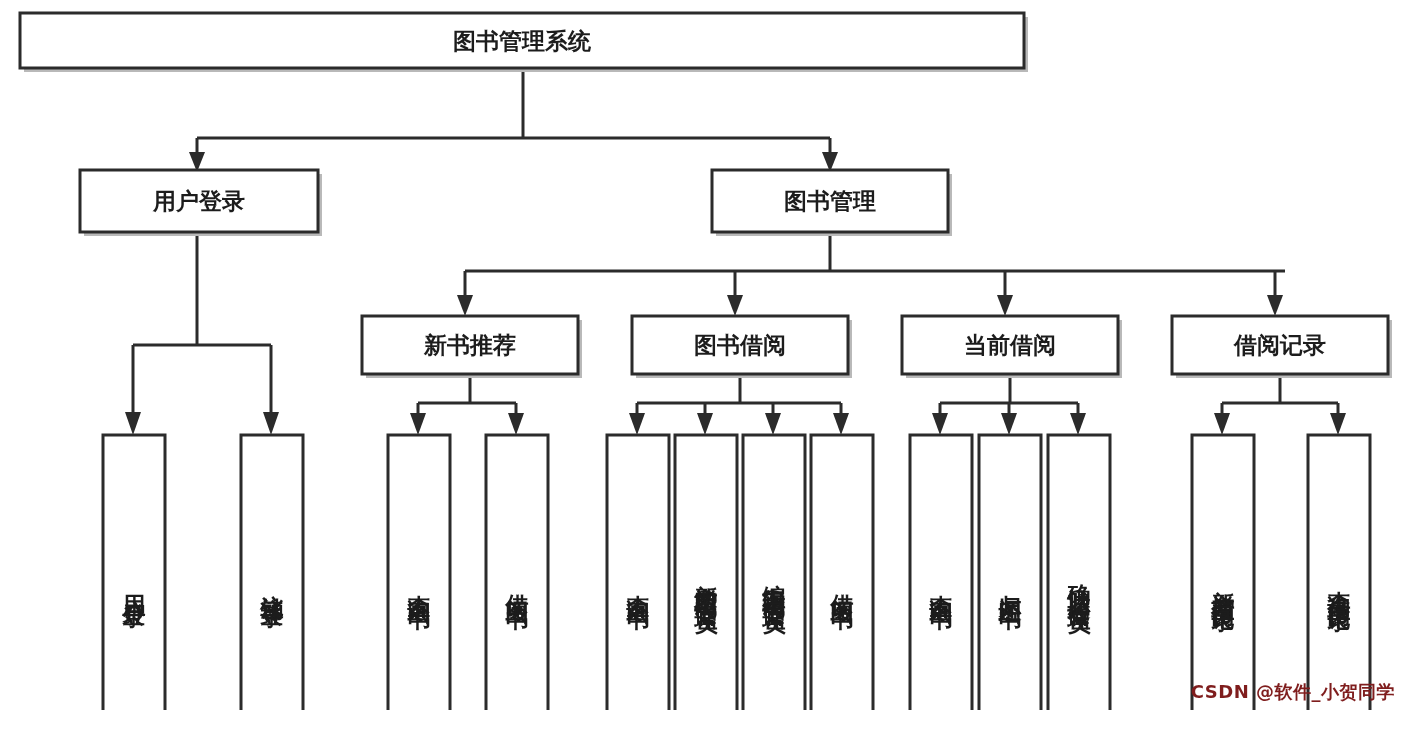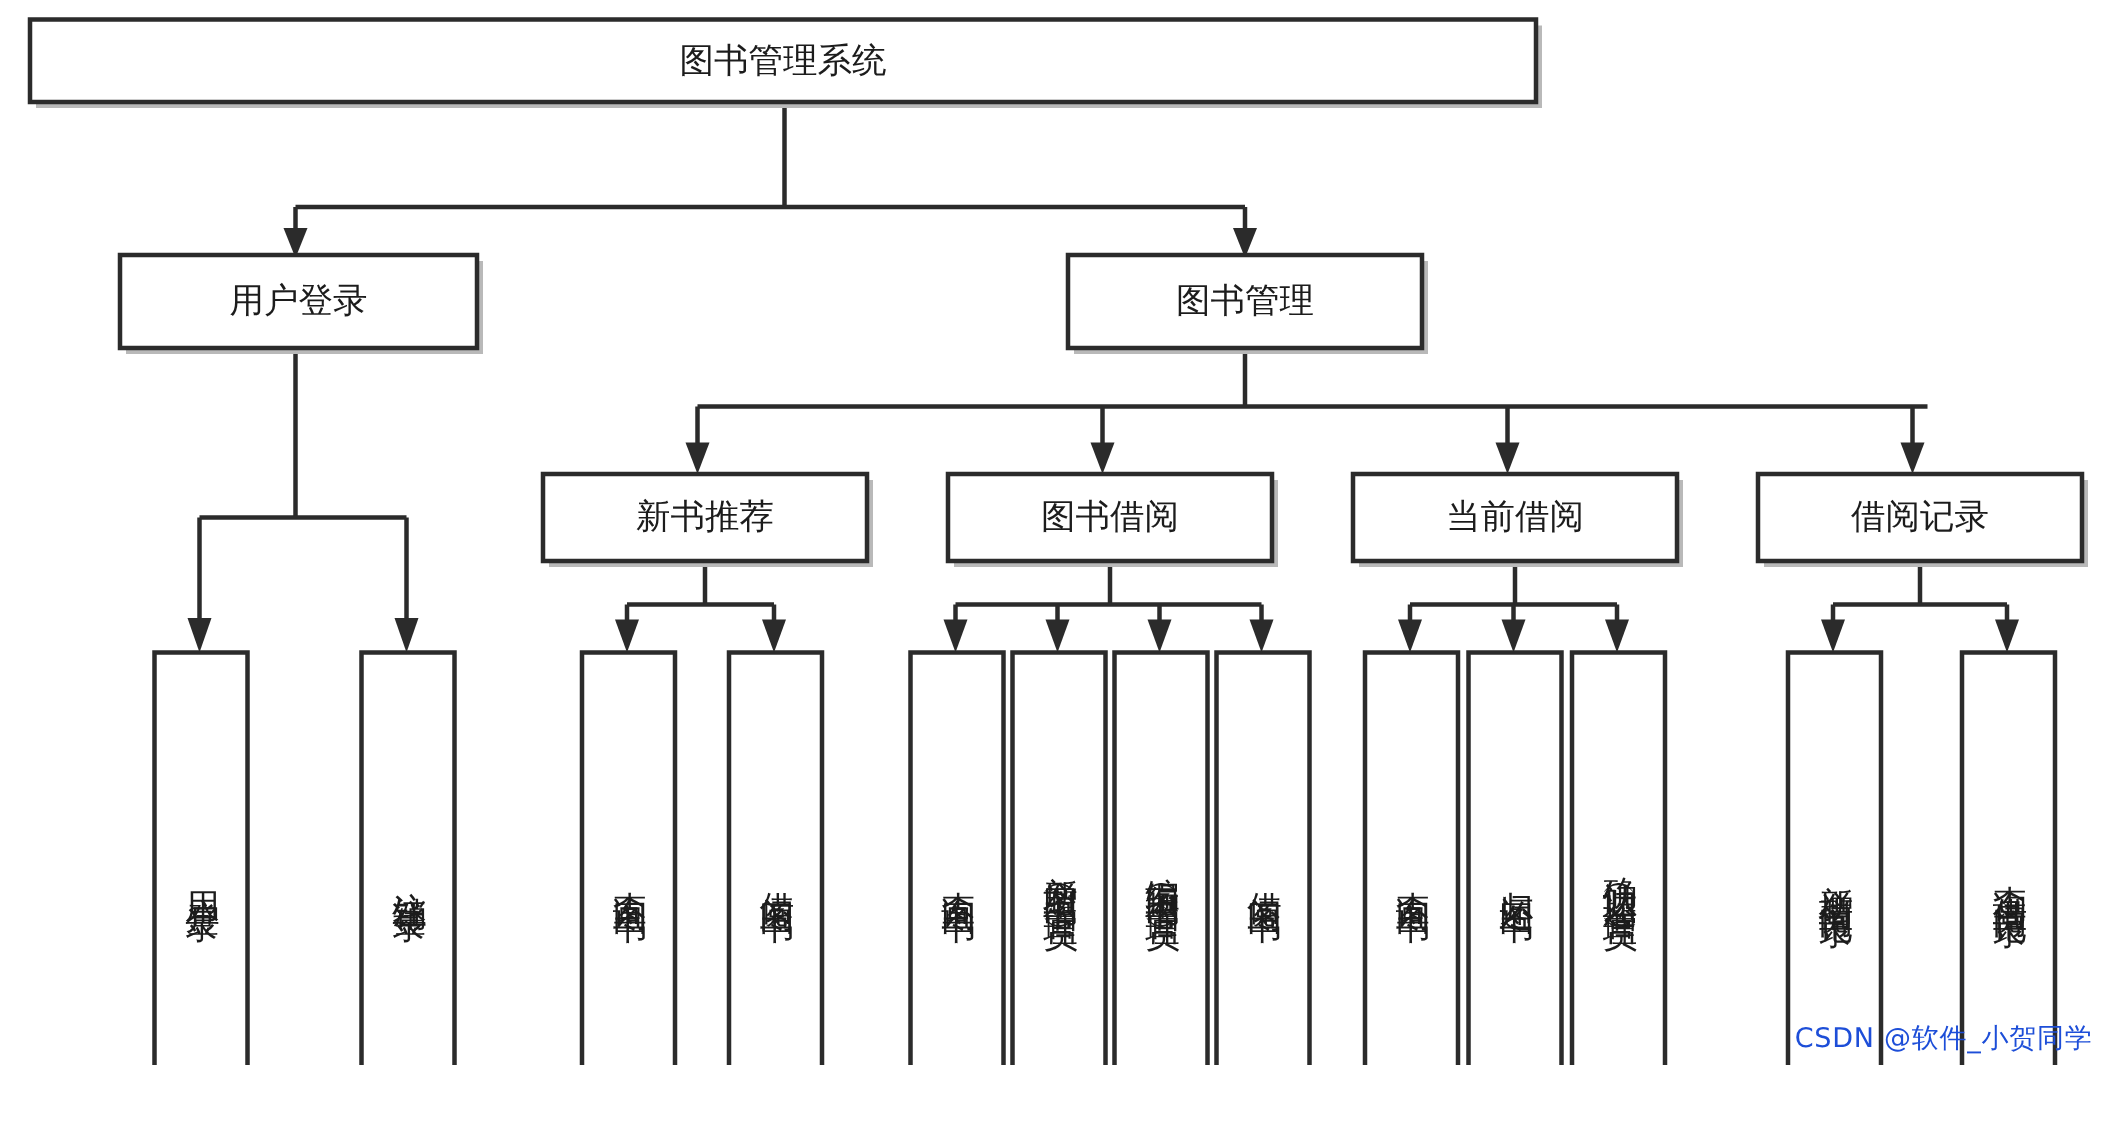--- a/index.html
+++ b/index.html
@@ -10,20 +10,21 @@
   }
   body {
     font-family: "DejaVu Sans", "Liberation Sans", sans-serif;
   }
   #diagram-root {
     position: relative;
     width: 1405px;
     height: 710px;
     background: #ffffff;
     overflow: hidden;
+    font-weight: bold;
   }
   svg.canvas {
     position: absolute;
     left: 0;
     top: 0;
     width: 1405px;
     height: 747px;
     display: block;
   }
   .node-box {
@@ -69,21 +70,21 @@
     letter-spacing: 4px;
     white-space: nowrap;
     user-select: none;
   }
   .watermark {
     position: absolute;
     right: 10px;
     bottom: 6px;
     font-family: "DejaVu Sans", "Liberation Sans", sans-serif;
     font-size: 18px;
-    color: #1d4ed8;
+    color: #7f1d1d;
     letter-spacing: 0.5px;
     user-select: none;
     white-space: nowrap;
   }
 </style>
 </head>
 <body>
 
 <div id="diagram-root">
 

